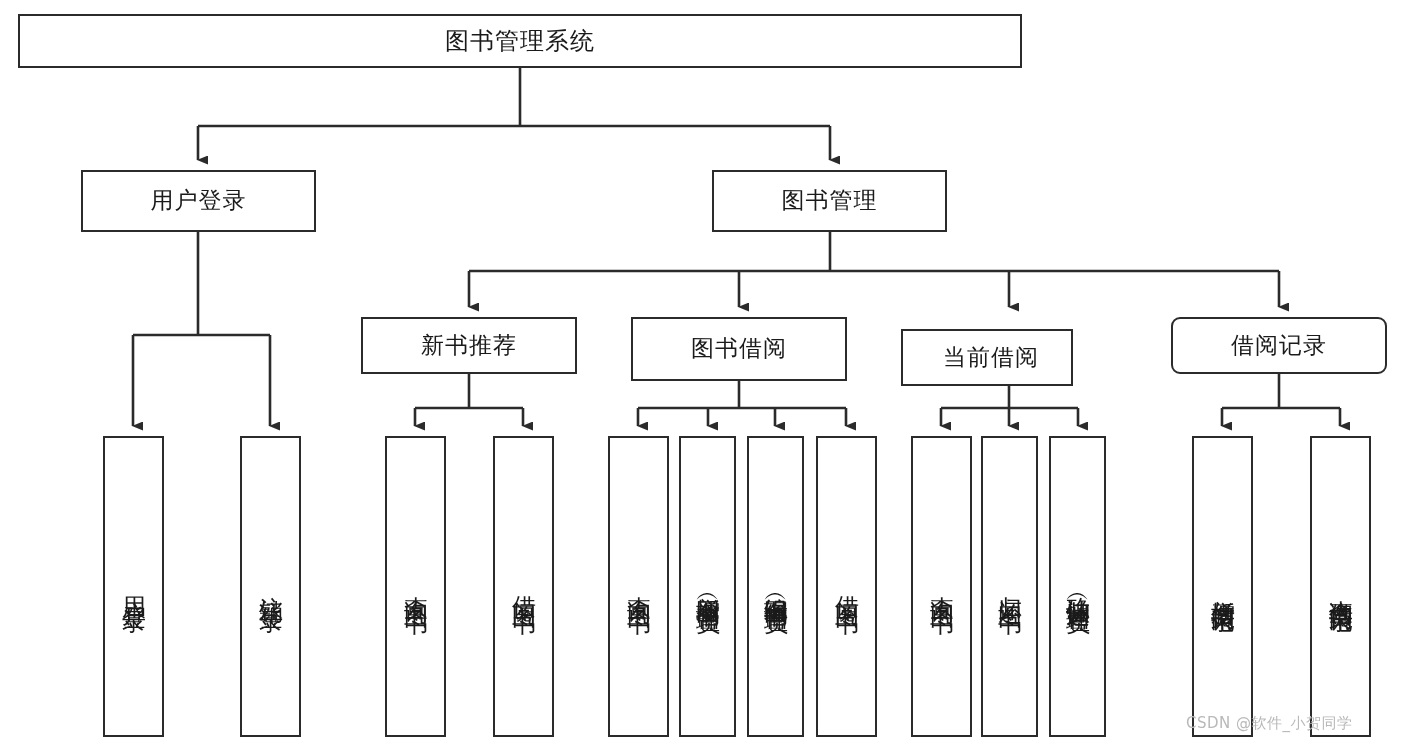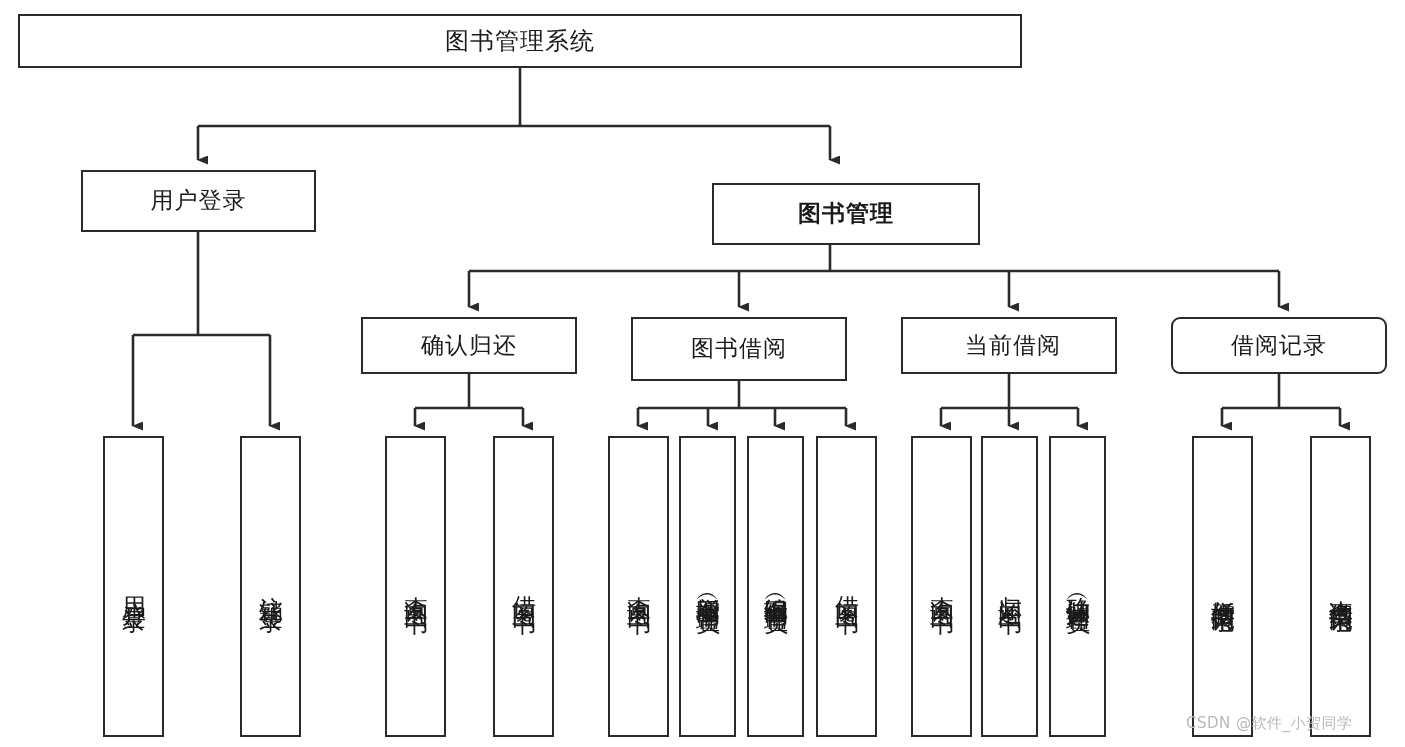--- a/index.html
+++ b/index.html
@@ -119,25 +119,25 @@
       <path d="M1279,374 L1279,408"></path>
       <path d="M1222,408 L1340,408"></path>
       <path d="M1222,408 L1222,426" marker-end="url(#arrow)"></path>
       <path d="M1340,408 L1340,426" marker-end="url(#arrow)"></path>
     </g>
   </svg>
 
   <div class="node node-h node-root" style="left:18px; top:14px; width:1004px; height:54px;">图书管理系统</div>
 
   <div class="node node-h" style="left:81px; top:170px; width:235px; height:62px;">用户登录</div>
-  <div class="node node-h" style="left:712px; top:183px; width:268px; height:62px;font-weight:bold;">图书管理</div>
+  <div class="node node-h" style="left:712px; top:170px; width:235px; height:62px;">图书管理</div>
 
-  <div class="node node-h" style="left:361px; top:317px; width:216px; height:57px;">确认归还</div>
+  <div class="node node-h" style="left:361px; top:317px; width:216px; height:57px;">新书推荐</div>
   <div class="node node-h" style="left:631px; top:317px; width:216px; height:64px;">图书借阅</div>
-  <div class="node node-h" style="left:901px; top:317px; width:216px; height:57px;padding-left:8px;">当前借阅</div>
+  <div class="node node-h" style="left:901px; top:329px; width:172px; height:57px;padding-left:8px;">当前借阅</div>
   <div class="node node-h" style="left:1171px; top:317px; width:216px; height:57px;border-radius:9px;">借阅记录</div>
 
   <div class="node node-v" style="left:103px; top:436px; width:61px; height:301px;">用户登录</div>
   <div class="node node-v" style="left:240px; top:436px; width:61px; height:301px;">注销登录</div>
 
   <div class="node node-v" style="left:385px; top:436px; width:61px; height:301px;">查询图书</div>
   <div class="node node-v" style="left:493px; top:436px; width:61px; height:301px;">借阅图书</div>
 
   <div class="node node-v" style="left:608px; top:436px; width:61px; height:301px;">查询图书</div>
   <div class="node node-v tight" style="left:679px; top:436px; width:57px; height:301px;">新增图书（管理员）</div>

